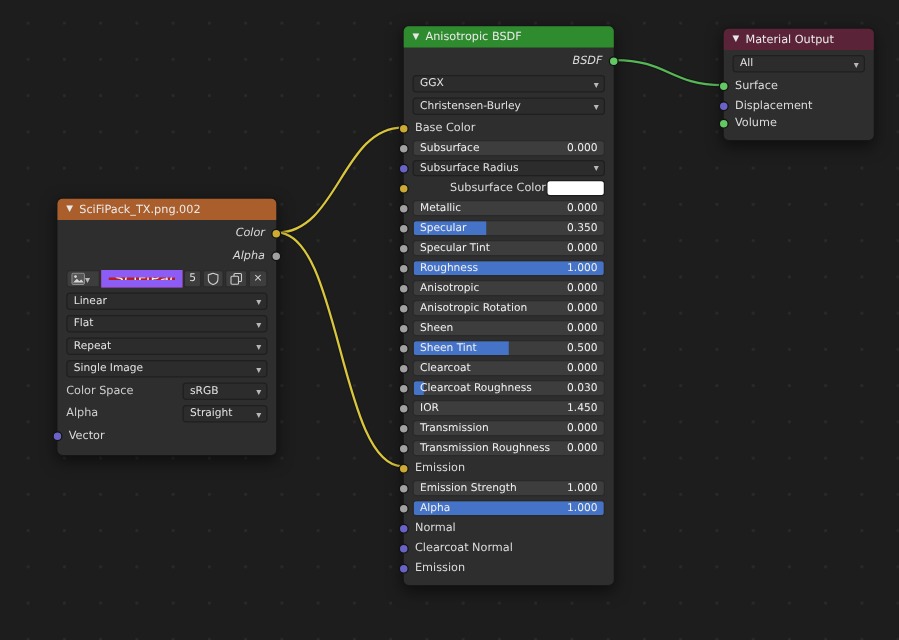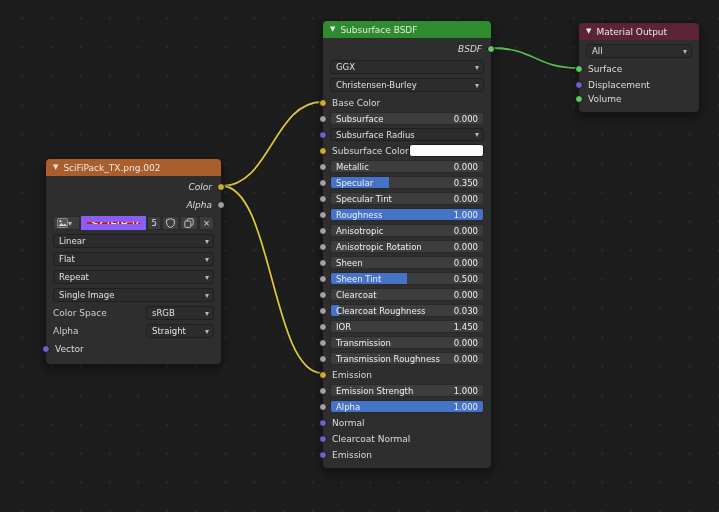--- a/index.html
+++ b/index.html
@@ -48,21 +48,21 @@
   .socket.in  { left: -11px; }
   .socket.out { right: -11px; }
   .s-color  { background: #ccaa33; }
   .s-value  { background: #a1a1a1; }
   .s-shader { background: #63c763; }
   .s-vector { background: #6a63c7; }
 
   .out-row { justify-content: flex-end; font-style: italic; }
   .out-label { font-size: 9px; color: #dcdcdc; padding-right: 2px; }
   .plain-lbl { font-size: 9px; color: #dcdcdc; padding-left: 2px; white-space: nowrap; }
-  .plain-lbl.grow { flex: 1; }
+  .plain-lbl.grow { flex: 1; margin-left: 28px; }
 
   .dropdown {
     position: relative; flex: 1; height: 13px;
     background: #2c2c2c; border: 1px solid #1f1f1f; border-radius: 3px;
     display: flex; align-items: center; overflow: hidden;
   }
   .row .dropdown { height: 14px; align-items: center; }
   .dropdown.half { flex: none; width: 68px; }
   .dd-lbl { font-size: 8.5px; color: #e2e2e2; padding-left: 5px; white-space: nowrap; flex: 1; }
   .dd-chev { font-size: 8px; color: #b8b8b8; padding-right: 4px; }
@@ -194,21 +194,21 @@
     <div class="row">
       <span class="socket in s-vector"></span>
       <span class="plain-lbl">Vector</span>
     </div>
   </div>
 </div>
 
 <div class="node" style="left:322px;top:20px;width:170px;">
   <div class="node-header hdr-shader">
     <span class="chev">▼</span>
-    <span>Subsurface BSDF</span>
+    <span>Anisotropic BSDF</span>
   </div>
   <div class="node-body">
     <div class="row out-row">
       <span class="out-label">BSDF</span>
       <span class="socket out s-shader"></span>
     </div>
     <div class="row">
       <div class="dropdown">
         <span class="dd-lbl">GGX</span>
         <span class="dd-chev">▾</span>

